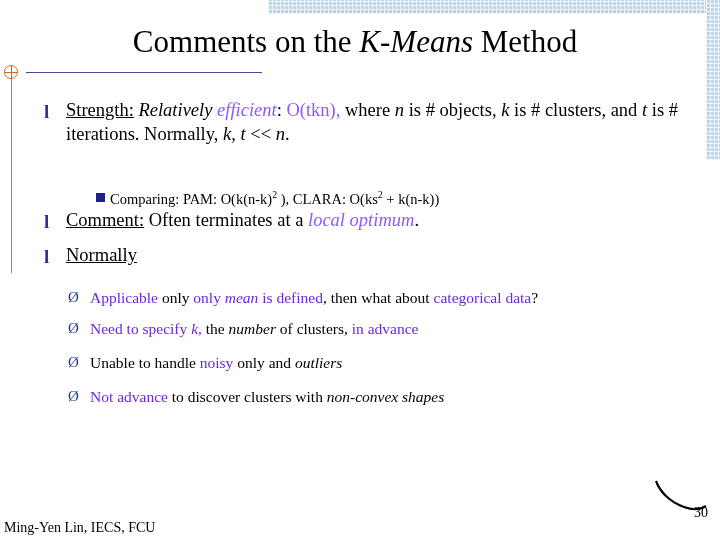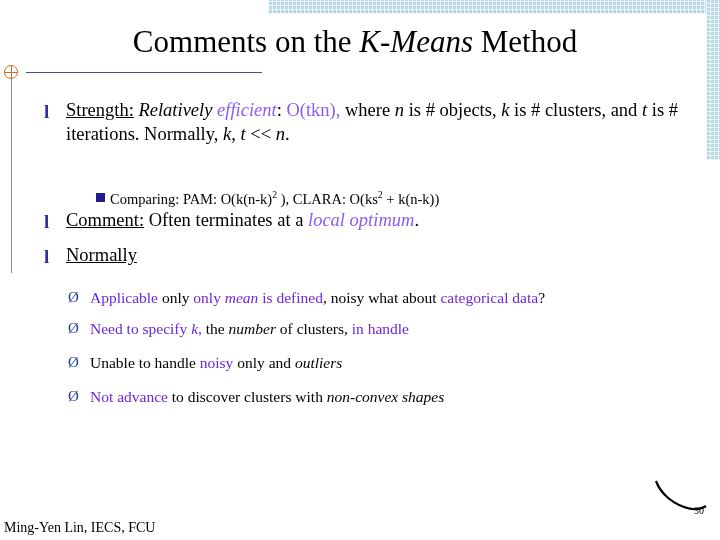--- a/index.html
+++ b/index.html
@@ -163,21 +163,21 @@
     left: 4px;
     top: 520px;
     font-size: 14px;
     font-family: "Liberation Serif", serif;
     color: #000000;
   }
   .page-num {
     position: absolute;
     left: 694px;
     top: 505px;
-    font-size: 10px;
+    font-size: 14px;
     color: #000000;
   }
   .swoosh {
     position: absolute;
     left: 650px;
     top: 480px;
     width: 60px;
     height: 34px;
   }
 </style>
@@ -216,26 +216,26 @@
     <span class="txt"><span class="u">Comment:</span><span> Often terminates at a </span><span class="i red">local optimum</span><span>.</span></span>
   </div>
 
   <div class="lvl1" style="left:44px; top:243px; width:650px;">
     <span class="bullet">l</span>
     <span class="txt"><span class="u">Normally</span></span>
   </div>
 
   <div class="lvl3" style="left:68px; top:289px; width:620px;">
     <span class="arrow">Ø</span>
-    <span class="txt"><span class="blue">Applicable</span><span> only </span><span class="blue">only</span><span> </span><span class="i blue">mean</span><span> </span><span class="blue">is defined</span><span>, noisy what about </span><span class="blue">categorical data</span><span>?</span></span>
+    <span class="txt"><span class="blue">Applicable</span><span> only </span><span class="blue">only</span><span> </span><span class="i blue">mean</span><span> </span><span class="blue">is defined</span><span>, then what about </span><span class="blue">categorical data</span><span>?</span></span>
   </div>
 
   <div class="lvl3" style="left:68px; top:320px; width:620px;">
     <span class="arrow">Ø</span>
-    <span class="txt"><span class="blue">Need to specify </span><span class="i blue">k,</span><span> the </span><span class="i">number</span><span> of clusters, </span><span class="blue">in handle</span></span>
+    <span class="txt"><span class="blue">Need to specify </span><span class="i blue">k,</span><span> the </span><span class="i">number</span><span> of clusters, </span><span class="blue">in advance</span></span>
   </div>
 
   <div class="lvl3" style="left:68px; top:354px; width:620px;">
     <span class="arrow">Ø</span>
     <span class="txt"><span>Unable to handle </span><span class="blue">noisy</span><span> only and </span><span class="i">outliers</span></span>
   </div>
 
   <div class="lvl3" style="left:68px; top:388px; width:620px;">
     <span class="arrow">Ø</span>
     <span class="txt"><span class="blue">Not</span><span> </span><span class="blue">advance</span><span> to discover clusters with </span><span class="i">non-convex shapes</span></span>

